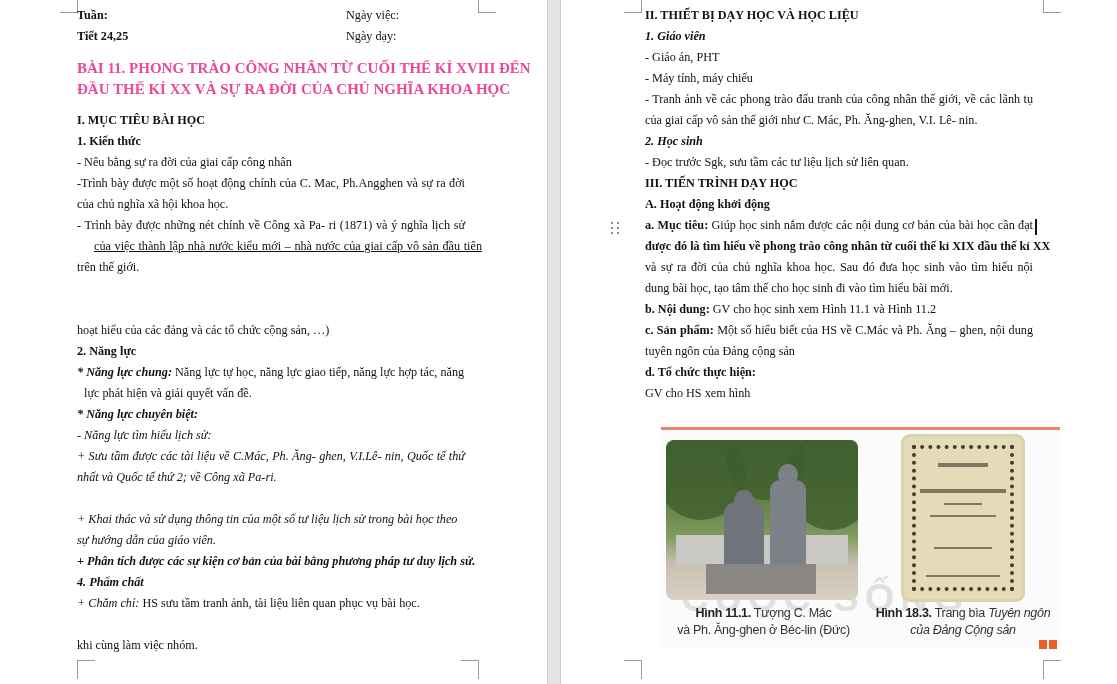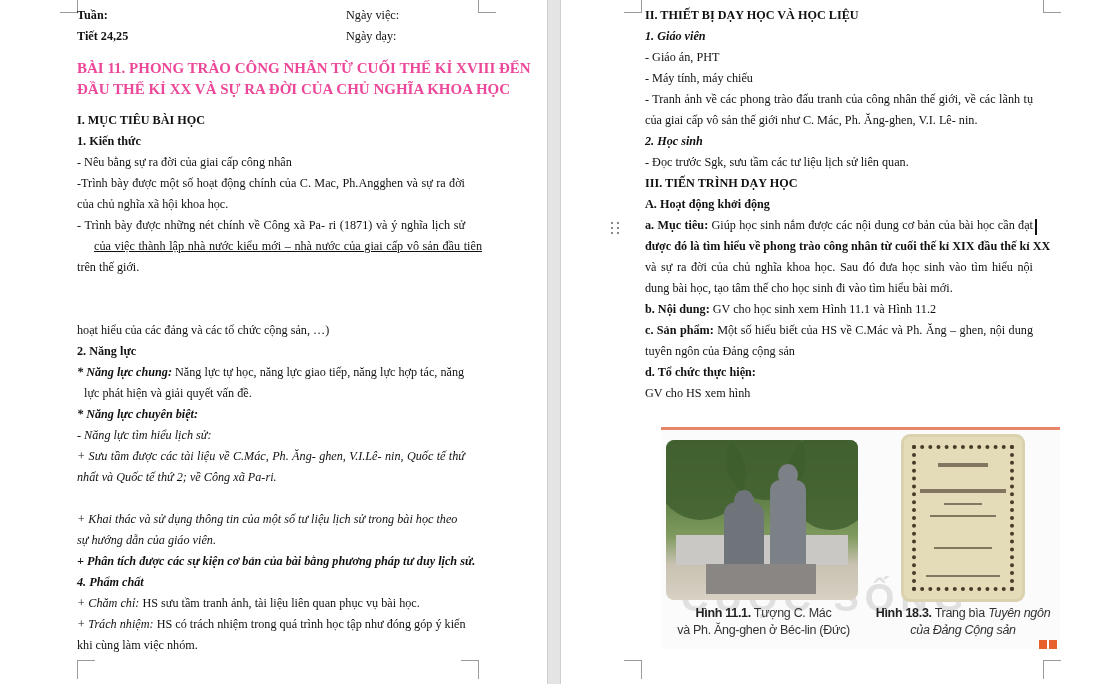--- a/index.html
+++ b/index.html
@@ -103,21 +103,20 @@
   <div class="line b i" style="left:77px;top:404px;">* Năng lực chuyên biệt:</div>
   <div class="line i" style="left:77px;top:425px;">- Năng lực tìm hiểu lịch sử:</div>
   <div class="line i just" style="left:77px;width:388px;top:446px;">+ Sưu tầm được các tài liệu về C.Mác, Ph. Ăng- ghen, V.I.Lê- nin, Quốc tế thứ</div>
   <div class="line i" style="left:77px;top:467px;">nhất và Quốc tế thứ 2; về Công xã Pa-ri.</div>
   <div class="line i" style="left:77px;top:509px;">+ Khai thác và sử dụng thông tin của một số tư liệu lịch sử trong bài học theo</div>
   <div class="line i" style="left:77px;top:530px;">sự hướng dẫn của giáo viên.</div>
   <div class="line i" style="left:77px;top:551px;font-weight:bold;">+ Phân tích được các sự kiện cơ bản của bài bằng phương pháp tư duy lịch sử.</div>
 
   <div class="line b i" style="left:77px;top:572px;">4. Phẩm chất</div>
   <div class="line" style="left:77px;top:593px;"><span class="i">+ Chăm chỉ:</span><span> HS sưu tầm tranh ảnh, tài liệu liên quan phục vụ bài học.</span></div>
-  <div class="line" style="left:77px;top:614px;"><span class="i">+ Trách nhiệm:</span><span> HS có trách nhiệm trong quá trình học tập như đóng góp ý kiến</span></div>
   <div class="line" style="left:77px;top:635px;">khi cùng làm việc nhóm.</div>
 </div>
 
 <div class="gap"></div>
 
 <div id="page-right" class="page">
   <div class="crop tl" style="left:63px;top:0;"></div>
   <div class="crop tr" style="left:482px;top:0;"></div>
   <div class="crop bl" style="left:63px;top:660px;border-left-width:0;border-right-width:1px;"></div>
   <div class="crop br" style="left:482px;top:660px;border-right-width:0;border-left-width:1px;"></div>

